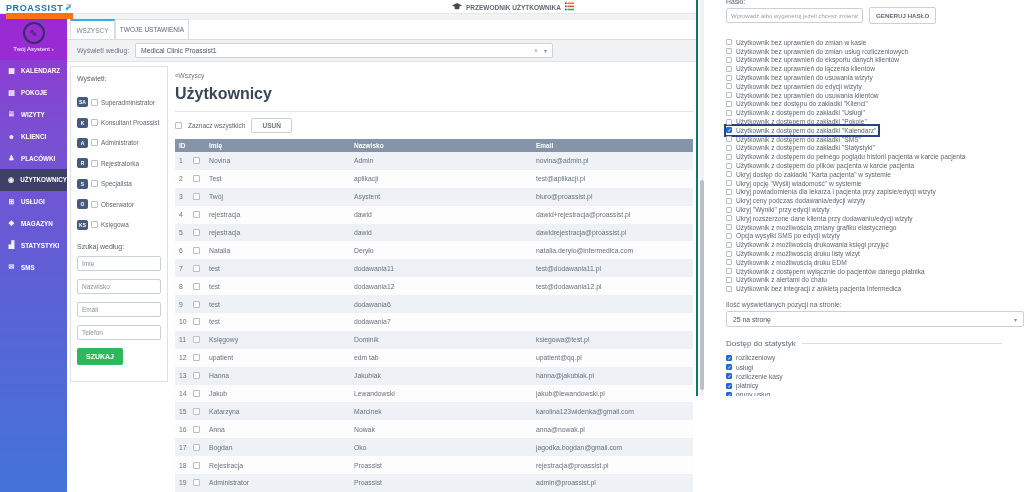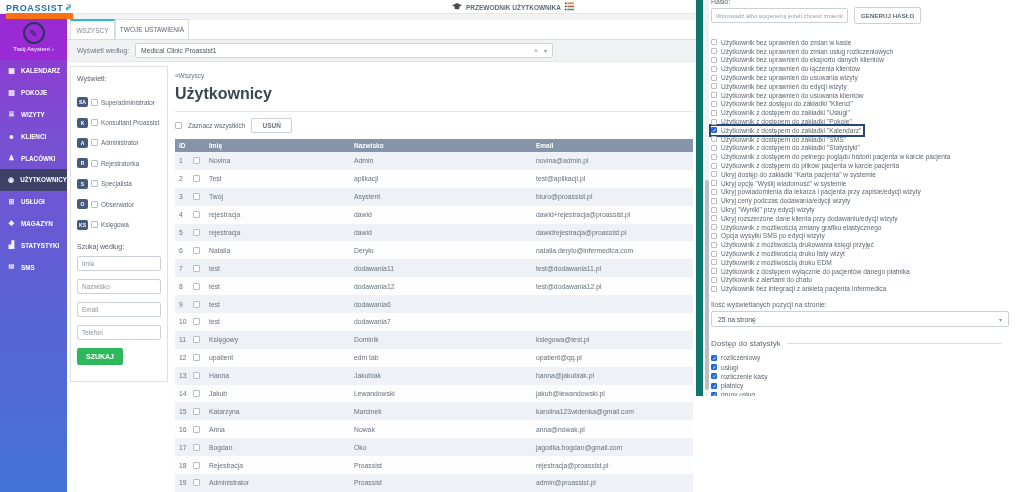--- a/index.html
+++ b/index.html
@@ -62,21 +62,21 @@
   .btn-ghost { background:#fff; border:1px solid #c9d0d6; border-radius:2px; color:#6b7680; font-weight:bold; font-size:6.5px; padding:3px 10px; cursor:pointer; font-family:"Liberation Sans",sans-serif; }
   .utable { margin-top:6px; }
   .trow, .thead { display:grid; grid-template-columns:18px 16px 145px 182px 1fr; align-items:center; }
   .thead { background:#8594a8; color:#fff; font-weight:bold; height:13px; font-size:6.5px; }
   .thead .hid { padding-left:4px; grid-column:1/3; }
   .trow { height:17.9px; font-size:6.8px; color:#68737e; background:#fdfdfe; }
   .trow:nth-child(odd) { background:#eef1f6; }
   .tnum { padding-left:4px; text-align:left; }
 
   
-  .rpanel { position:absolute; left:696px; top:0; width:328px; height:396px; background:#fff; border-left:7px solid #0f766e; z-index:6; padding:0 12px 0 8px; overflow:hidden; }
+  .rpanel { position:absolute; left:696px; top:0; width:328px; height:396px; background:#fff; border-left:2px solid #0f766e; z-index:6; padding:0 12px 0 28px; overflow:hidden; }
   .scroll-track { position:absolute; left:2px; top:0; bottom:0; width:4px; background:#f0f1f3; }
   .scroll-thumb { position:absolute; left:0; top:180px; width:4px; height:210px; background:#b9bfc6; border-radius:2px; cursor:pointer; }
   .pw-label { margin-top:-2px; font-size:6.8px; color:#5c6771; }
   .pw-row { margin-top:2px; display:flex; align-items:center; gap:6px; }
   .pw-input { width:137px; height:15px; border:1px solid #c9d0d6; border-radius:2px; font-size:6px; padding:0 4px; color:#555; font-family:"Liberation Sans",sans-serif; }
   .pw-input::placeholder { color:#9aa2ab; }
   .btn-white { background:#fff; border:1px solid #c9d0d6; border-radius:2px; color:#5f6a75; font-weight:bold; font-size:6.2px; padding:4px 6px; cursor:pointer; font-family:"Liberation Sans",sans-serif; }
   .perm-list { margin-top:14px; }
   .perm-row { display:flex; align-items:center; gap:4px; height:8.8px; }
   .perm-row .cb { width:6px; height:6px; }

